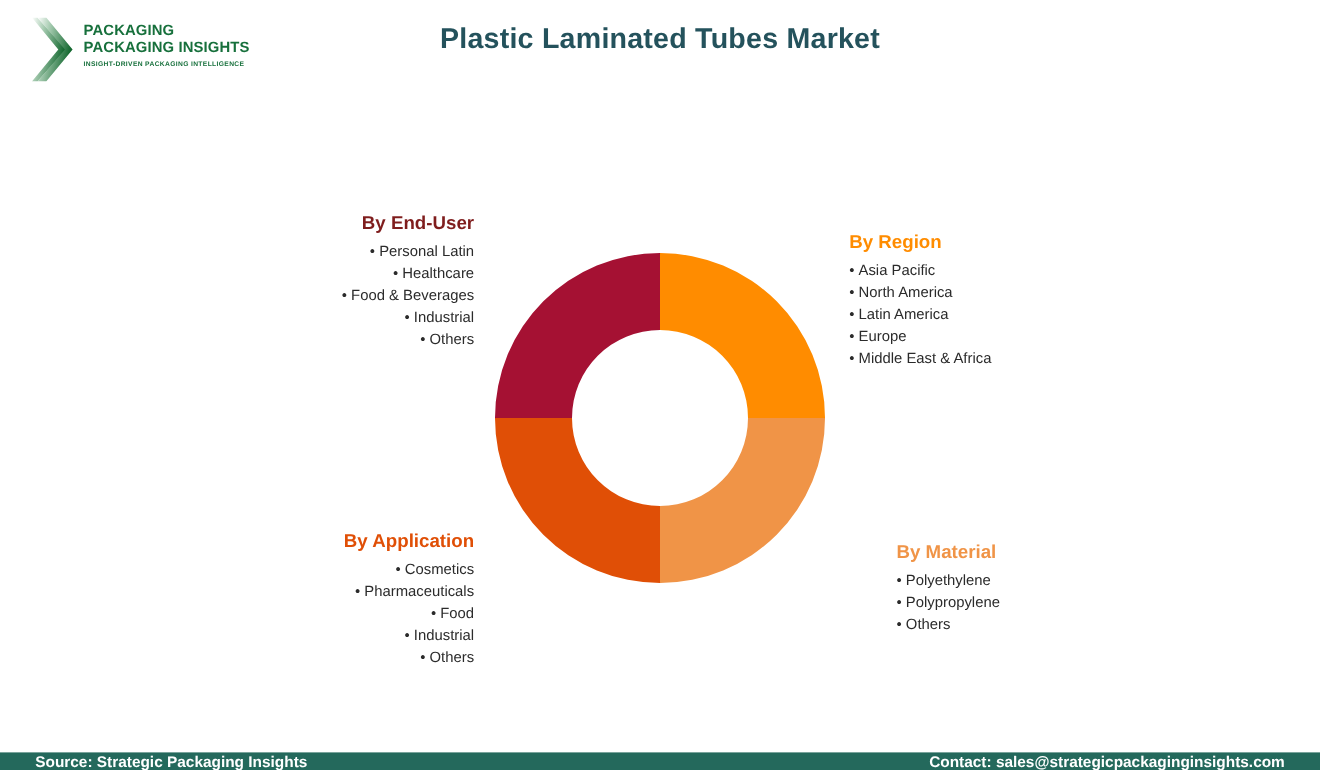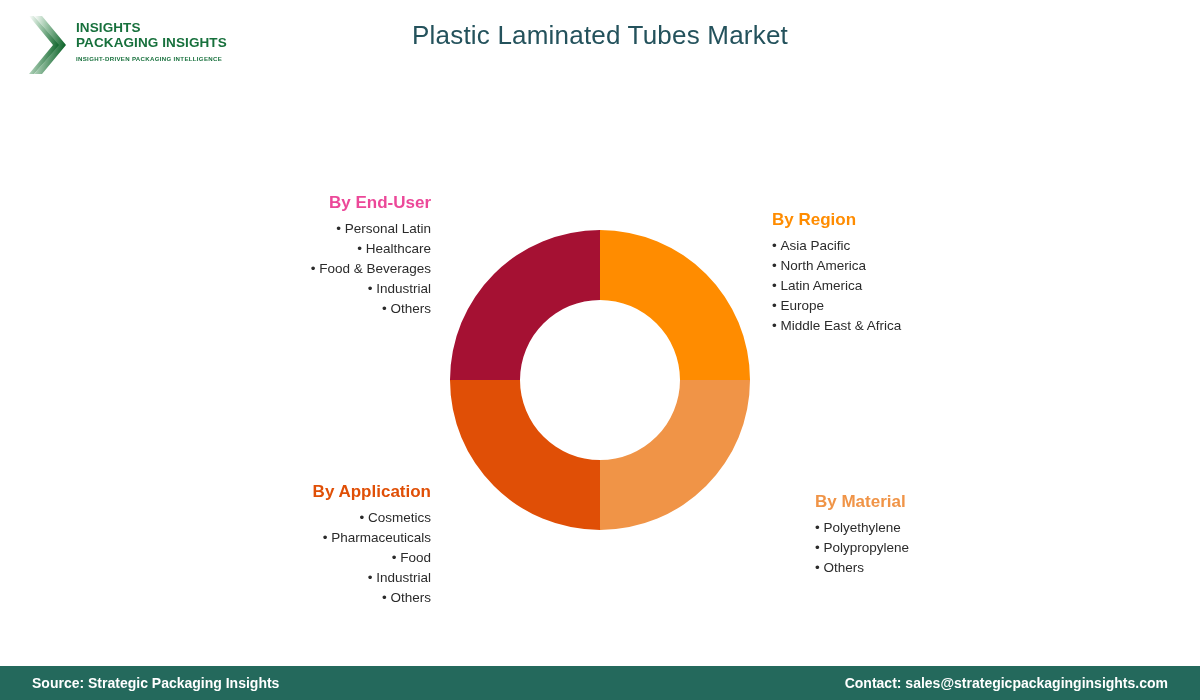--- a/index.html
+++ b/index.html
@@ -55,21 +55,21 @@
   }
 
   
   #page-title {
     position: absolute;
     left: 0;
     top: 20px;
     width: 1200px;
     text-align: center;
     font-size: 26px;
-    font-weight: normal;
+    font-weight: bold;
     color: #24525C;
     letter-spacing: 0.2px;
   }
 
   
   #donut-wrap {
     position: absolute;
     left: 450px;
     top: 230px;
     width: 300px;
@@ -112,21 +112,21 @@
   #block-region      { left: 772px; top: 210px; width: 250px; }
   #block-application { left: 185px; top: 482px; width: 246px; }
   #block-material    { left: 772px; top: 492px; width: 250px; margin-left: 43px; }
 
   
   #footer-bar {
     position: absolute;
     left: 0;
     bottom: 0;
     width: 1200px;
-    height: 34px;
+    height: 16px;
     background: #24695C;
     display: flex;
     align-items: center;
     justify-content: space-between;
     box-sizing: border-box;
     padding: 0 32px;
   }
   .footer-text {
     font-size: 14px;
     font-weight: bold;
@@ -145,41 +145,41 @@
           <stop offset="0%" stop-color="#ffffff"></stop>
           <stop offset="35%" stop-color="#a9cdb3"></stop>
           <stop offset="100%" stop-color="#13682F"></stop>
         </linearGradient>
       </defs>
       <path d="M3 0 L8 0 L34 29 L8 58 L3 58 L27 29 Z" fill="url(#chevGrad)"></path>
       <path d="M8 0 L16 0 L40 29 L16 58 L8 58 L33 29 Z" fill="url(#chevGrad)"></path>
     </svg>
   </div>
   <div id="logo-text-block">
-    <div class="logo-line">INSIGHTS</div>
+    <div class="logo-line">PACKAGING</div>
     <div class="logo-line">PACKAGING INSIGHTS</div>
     <div id="logo-tagline">INSIGHT-DRIVEN PACKAGING INTELLIGENCE</div>
   </div>
 </div>
 
 <div id="page-title">Plastic Laminated Tubes Market</div>
 
 <div id="donut-wrap">
   <svg id="donut-svg" width="300" height="300" viewBox="0 0 300 300" xmlns="http://www.w3.org/2000/svg">
     <g id="donut-slices">
         <path d="M 150 0 A 150 150 0 0 1 300 150 L 230 150 A 80 80 0 0 0 150 70 Z" fill="#FF8C00"></path>
         <path d="M 300 150 A 150 150 0 0 1 150 300 L 150 230 A 80 80 0 0 0 230 150 Z" fill="#F09447"></path>
         <path d="M 150 300 A 150 150 0 0 1 0 150.00000000000003 L 70 150 A 80 80 0 0 0 150 230 Z" fill="#E04F06"></path>
         <path d="M 0 150.00000000000003 A 150 150 0 0 1 149.99999999999997 0 L 149.99999999999997 70 A 80 80 0 0 0 70 150 Z" fill="#A51133"></path>
       </g>
   </svg>
 </div>
 
 <div class="seg-block align-right" id="block-end-user">
-  <div class="seg-heading" style="color: #ec4899;">By End-User</div>
+  <div class="seg-heading" style="color: #7f1d1d;">By End-User</div>
   <ul class="seg-list">
       <li><span class="bullet">•&nbsp;</span><span>Personal Latin</span></li>
       <li><span class="bullet">•&nbsp;</span><span>Healthcare</span></li>
       <li><span class="bullet">•&nbsp;</span><span>Food &amp; Beverages</span></li>
       <li><span class="bullet">•&nbsp;</span><span>Industrial</span></li>
       <li><span class="bullet">•&nbsp;</span><span>Others</span></li>
     </ul>
 </div>
 
 <div class="seg-block align-left" id="block-region">

